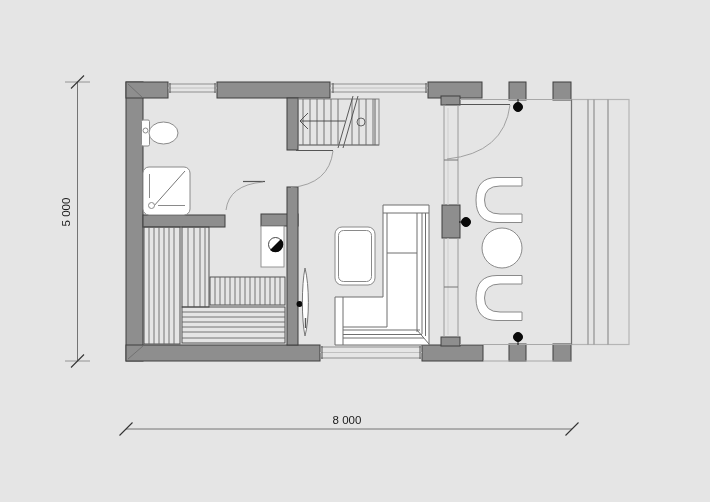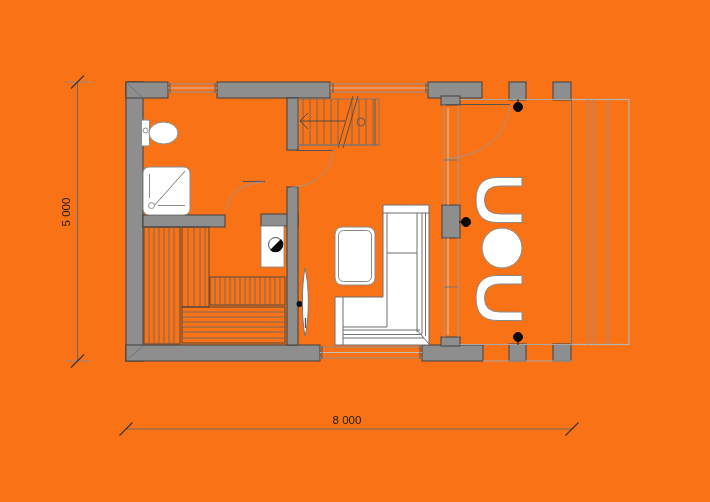--- a/index.html
+++ b/index.html
@@ -1,16 +1,16 @@
 <!DOCTYPE html>
 <html><head>
 <meta charset="utf-8">
 <style>
   html,body{margin:0;padding:0;background:#ffffff;}
-  .stage{position:relative;width:710px;height:502px;background:#f97316;overflow:hidden;
+  .stage{position:relative;width:710px;height:502px;background:#e5e5e5;overflow:hidden;
          font-family:"Liberation Sans", sans-serif;}
   svg{position:absolute;left:0;top:0;}
   text{font-family:"Liberation Sans", sans-serif;font-size:11.5px;fill:#1a1a1a;}
 </style>
 </head>
 <body>
 
 <div class="stage">
 <svg width="710" height="502" viewBox="0 0 710 502">
 

